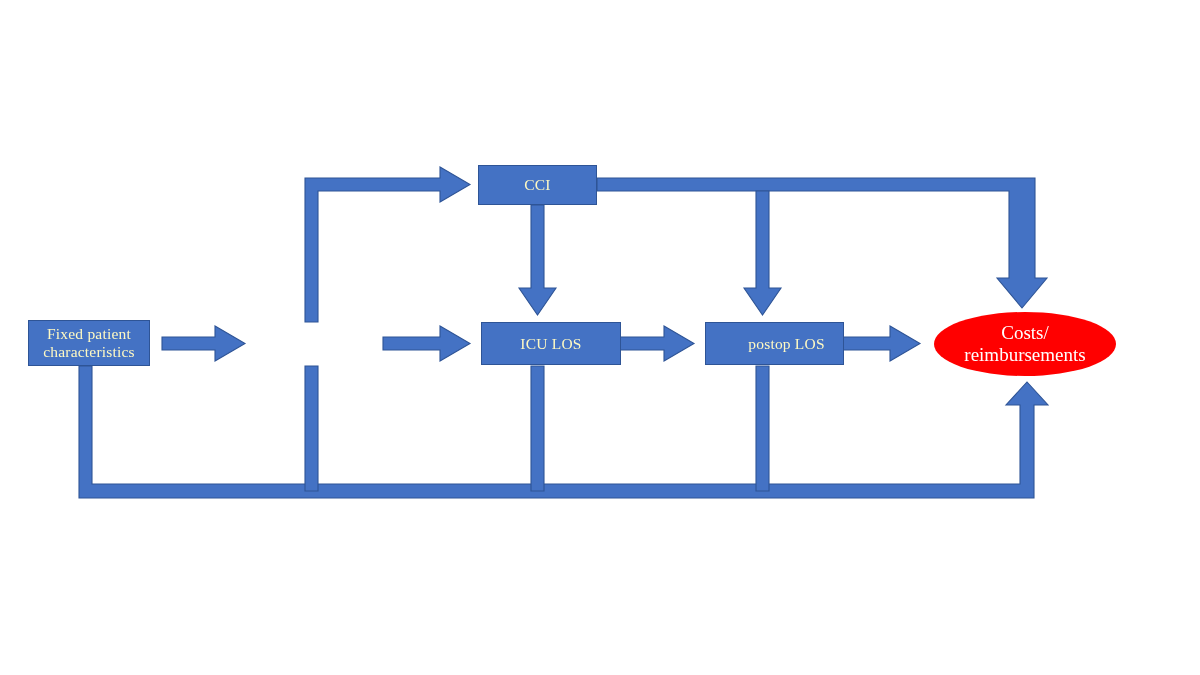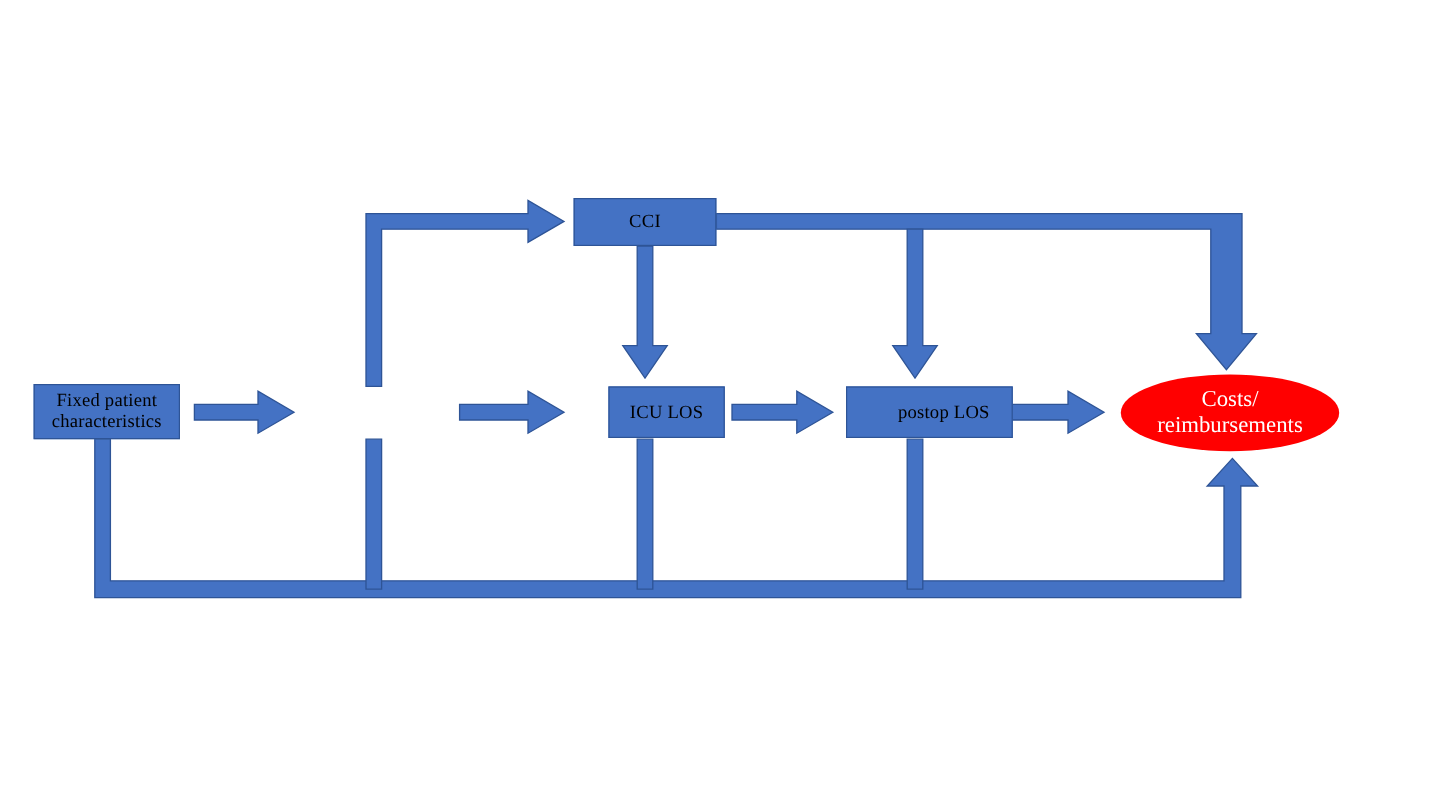--- a/index.html
+++ b/index.html
@@ -17,21 +17,21 @@
   }
   .node-box {
     position: absolute;
     box-sizing: border-box;
     background: #4472C4;
     border: 1.5px solid #2E5496;
     display: flex;
     align-items: center;
     justify-content: center;
     text-align: center;
-    color: #000000;
+    color: #fef9c3;
     font-size: 15.5px;
     line-height: 1.15;
     letter-spacing: 0.2px;
   }
   .node-ellipse {
     position: absolute;
     box-sizing: border-box;
     background: #FF0000;
     border-radius: 50%;
     display: flex;
@@ -108,21 +108,21 @@
   <div class="node-box" style="left:28px; top:320px; width:122px; height:46px;">
     <span class="node-label">Fixed patient
 characteristics</span>
   </div>
 
 
   <div class="node-box" style="left:478px; top:165px; width:119px; height:40px;">
     <span class="node-label">CCI</span>
   </div>
 
-  <div class="node-box" style="left:507px; top:322px; width:97px; height:43px;">
+  <div class="node-box" style="left:481px; top:322px; width:140px; height:43px;">
     <span class="node-label">ICU LOS</span>
   </div>
 
   <div class="node-box" style="left:705px; top:322px; width:139px; height:43px;padding-left:24px;">
     <span class="node-label">postop LOS</span>
   </div>
 
   <div class="node-ellipse" style="left:934px; top:312px; width:182px; height:64px;">
     <span class="node-label">Costs/
 reimbursements</span>

